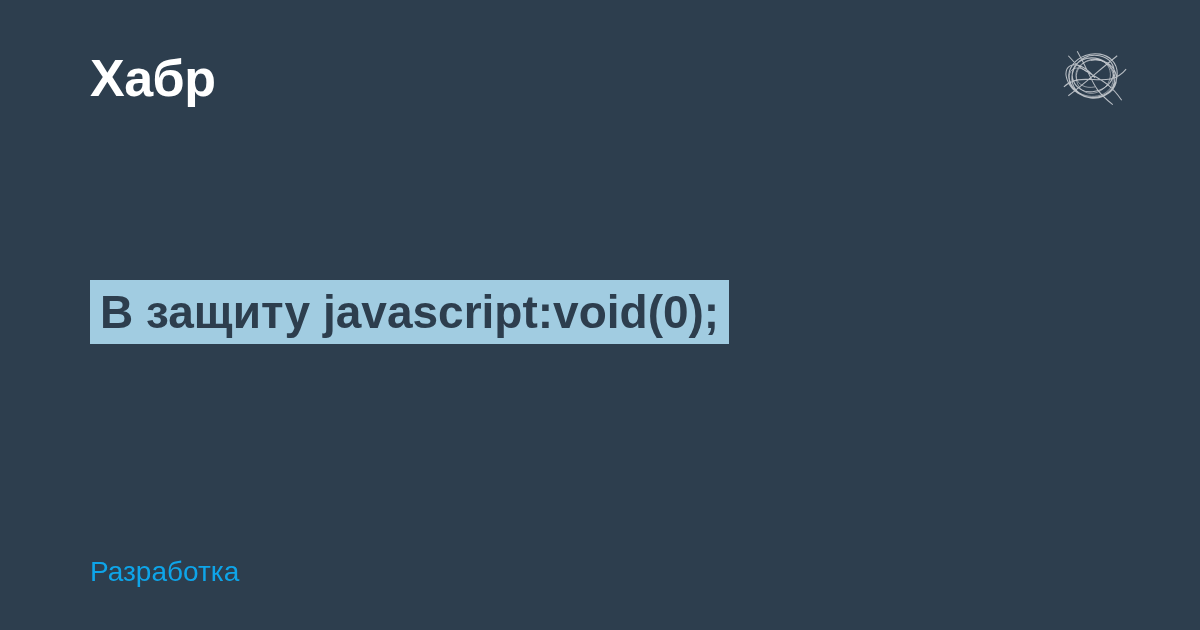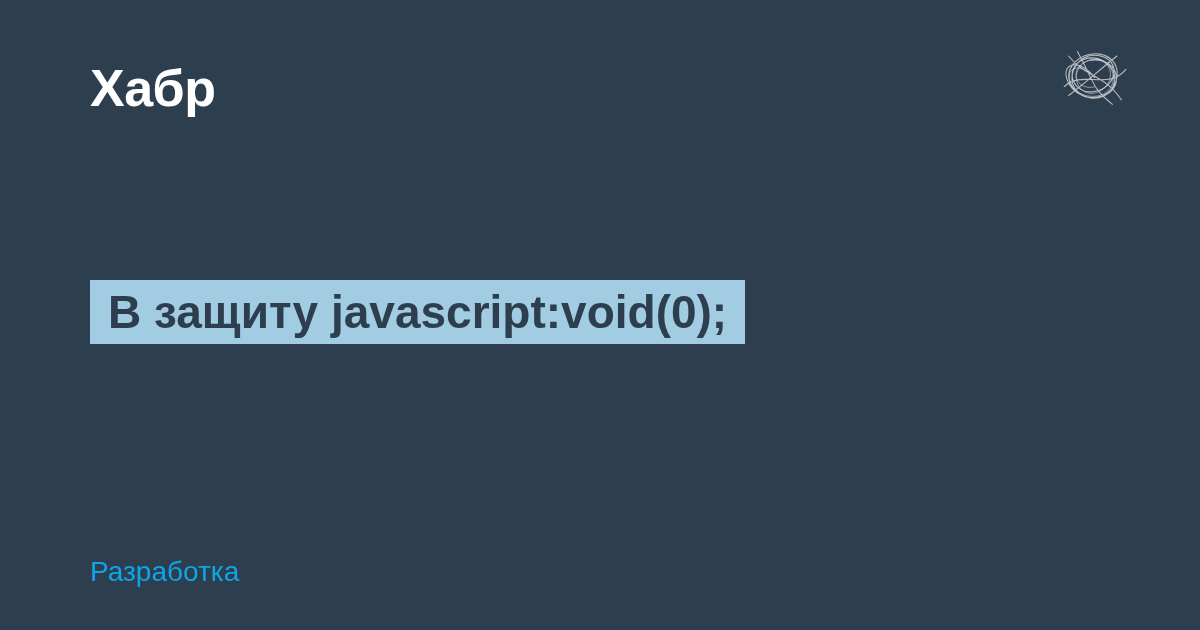--- a/index.html
+++ b/index.html
@@ -15,21 +15,21 @@
       position: relative;
       overflow: hidden;
     }
     .header {
       position: absolute;
       top: 38px;
       left: 90px;
       right: 60px;
       display: flex;
       justify-content: space-between;
-      align-items: flex-end;
+      align-items: center;
     }
     .site-name {
       color: #ffffff;
       font-size: 52px;
       font-weight: 700;
       letter-spacing: -0.5px;
     }
     .scribble-icon {
       width: 90px;
       height: 80px;
@@ -44,21 +44,21 @@
       top: 280px;
       left: 90px;
       right: 90px;
     }
     .article-title {
       display: inline;
       background-color: #a1cce1;
       color: #2d3e4e;
       font-size: 46px;
       font-weight: 600;
-      padding: 6px 18px;
+      padding: 6px 10px;
       line-height: 1.4;
       box-decoration-break: clone;
       -webkit-box-decoration-break: clone;
     }
     .footer {
       position: absolute;
       bottom: 42px;
       left: 90px;
     }
     .category {

